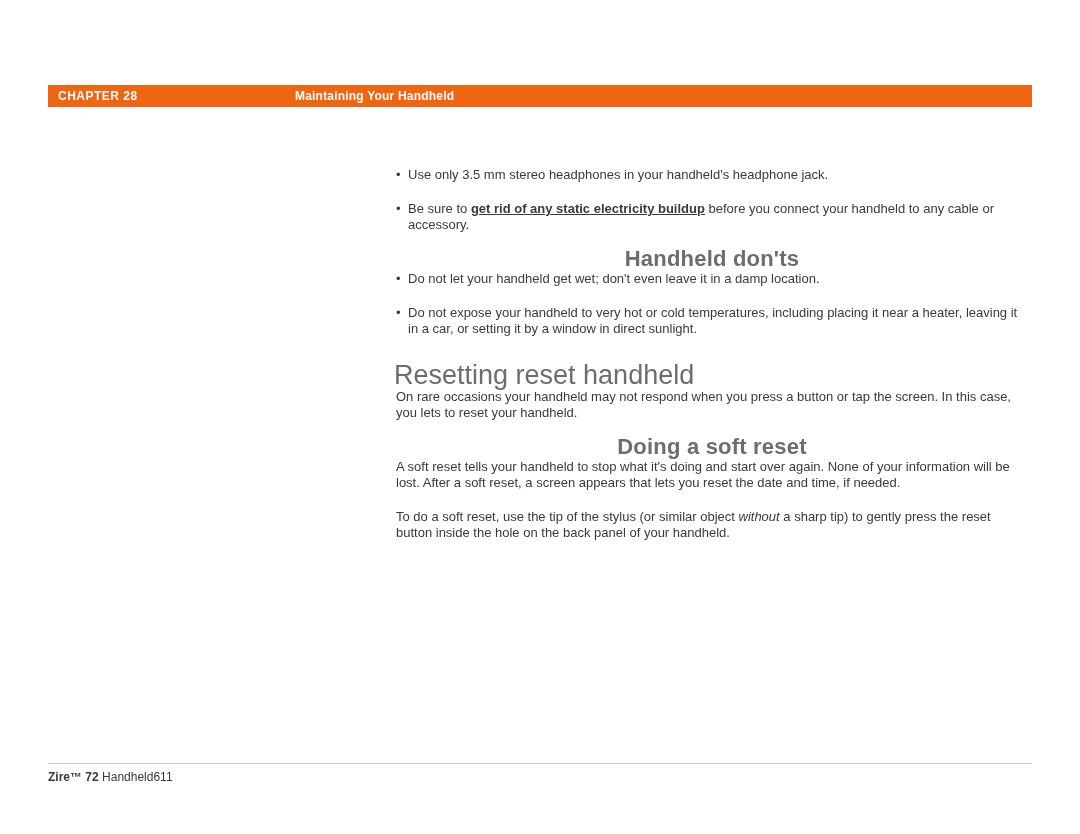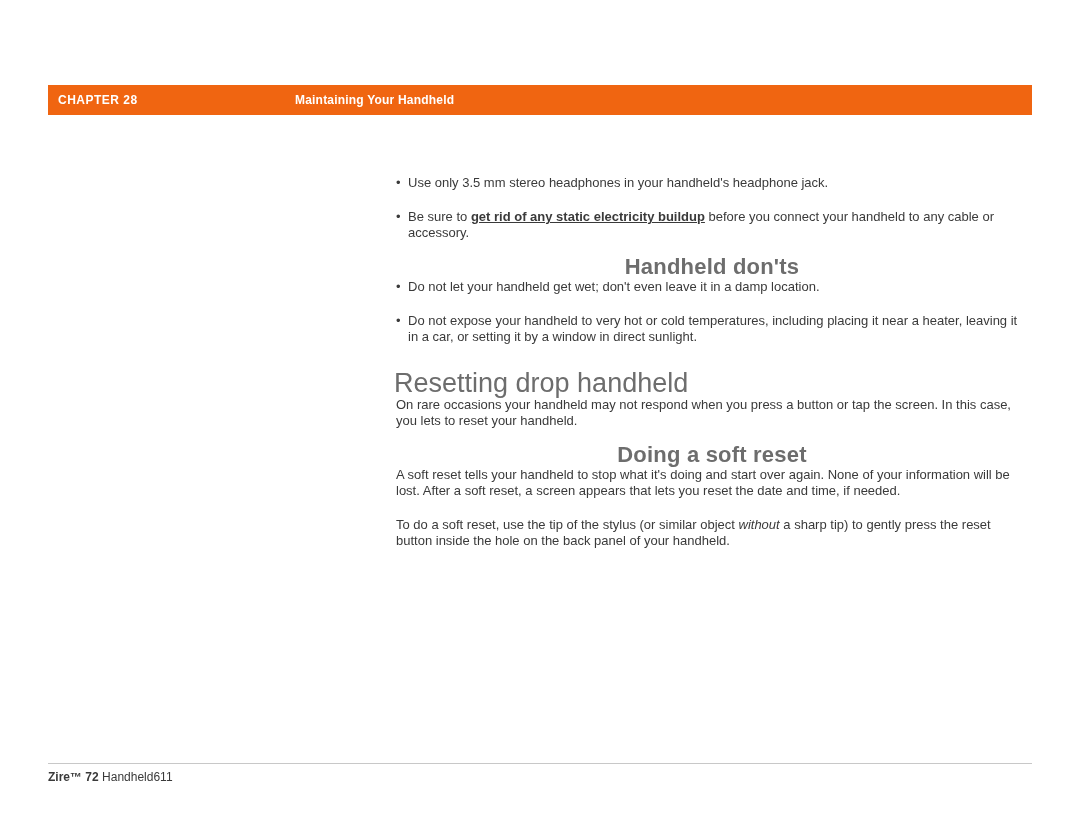--- a/index.html
+++ b/index.html
@@ -12,21 +12,21 @@
     height: 834px;
     overflow: hidden;
     position: relative;
   }
   .page {
     padding: 85px 48px 0 48px;
   }
   .header-bar {
     background: #f06511;
     color: #fff;
-    height: 30px;
+    height: 22px;
     display: flex;
     align-items: center;
     font-size: 12px;
   }
   .chapter-label {
     font-weight: bold;
     padding-left: 10px;
     width: 247px;
     box-sizing: border-box;
     letter-spacing: .5px;
@@ -117,21 +117,21 @@
         <span>Be sure to </span><span class="link">get rid of any static electricity buildup</span><span> before you connect your handheld to any cable or accessory.</span>
       </li>
     </ul>
 
     <div class="h2">Handheld don'ts</div>
     <ul class="bullets">
       <li>Do not let your handheld get wet; don't even leave it in a damp location.</li>
       <li>Do not expose your handheld to very hot or cold temperatures, including placing it near a heater, leaving it in a car, or setting it by a window in direct sunlight.</li>
     </ul>
 
-    <div class="h1">Resetting drop handheld</div>
+    <div class="h1">Resetting reset handheld</div>
     <p class="para">On rare occasions your handheld may not respond when you press a button or tap the screen. In this case, you lets to reset your handheld.</p>
 
     <div class="h2">Doing a soft reset</div>
     <p class="para">A soft reset tells your handheld to stop what it's doing and start over again. None of your information will be lost. After a soft reset, a screen appears that lets you reset the date and time, if needed.</p>
     <p class="para">
       <span>To do a soft reset, use the tip of the stylus (or similar object </span><span class="italic">without</span><span> a sharp tip) to gently press the reset button inside the hole on the back panel of your handheld.</span>
     </p>
 
   </div>
 

